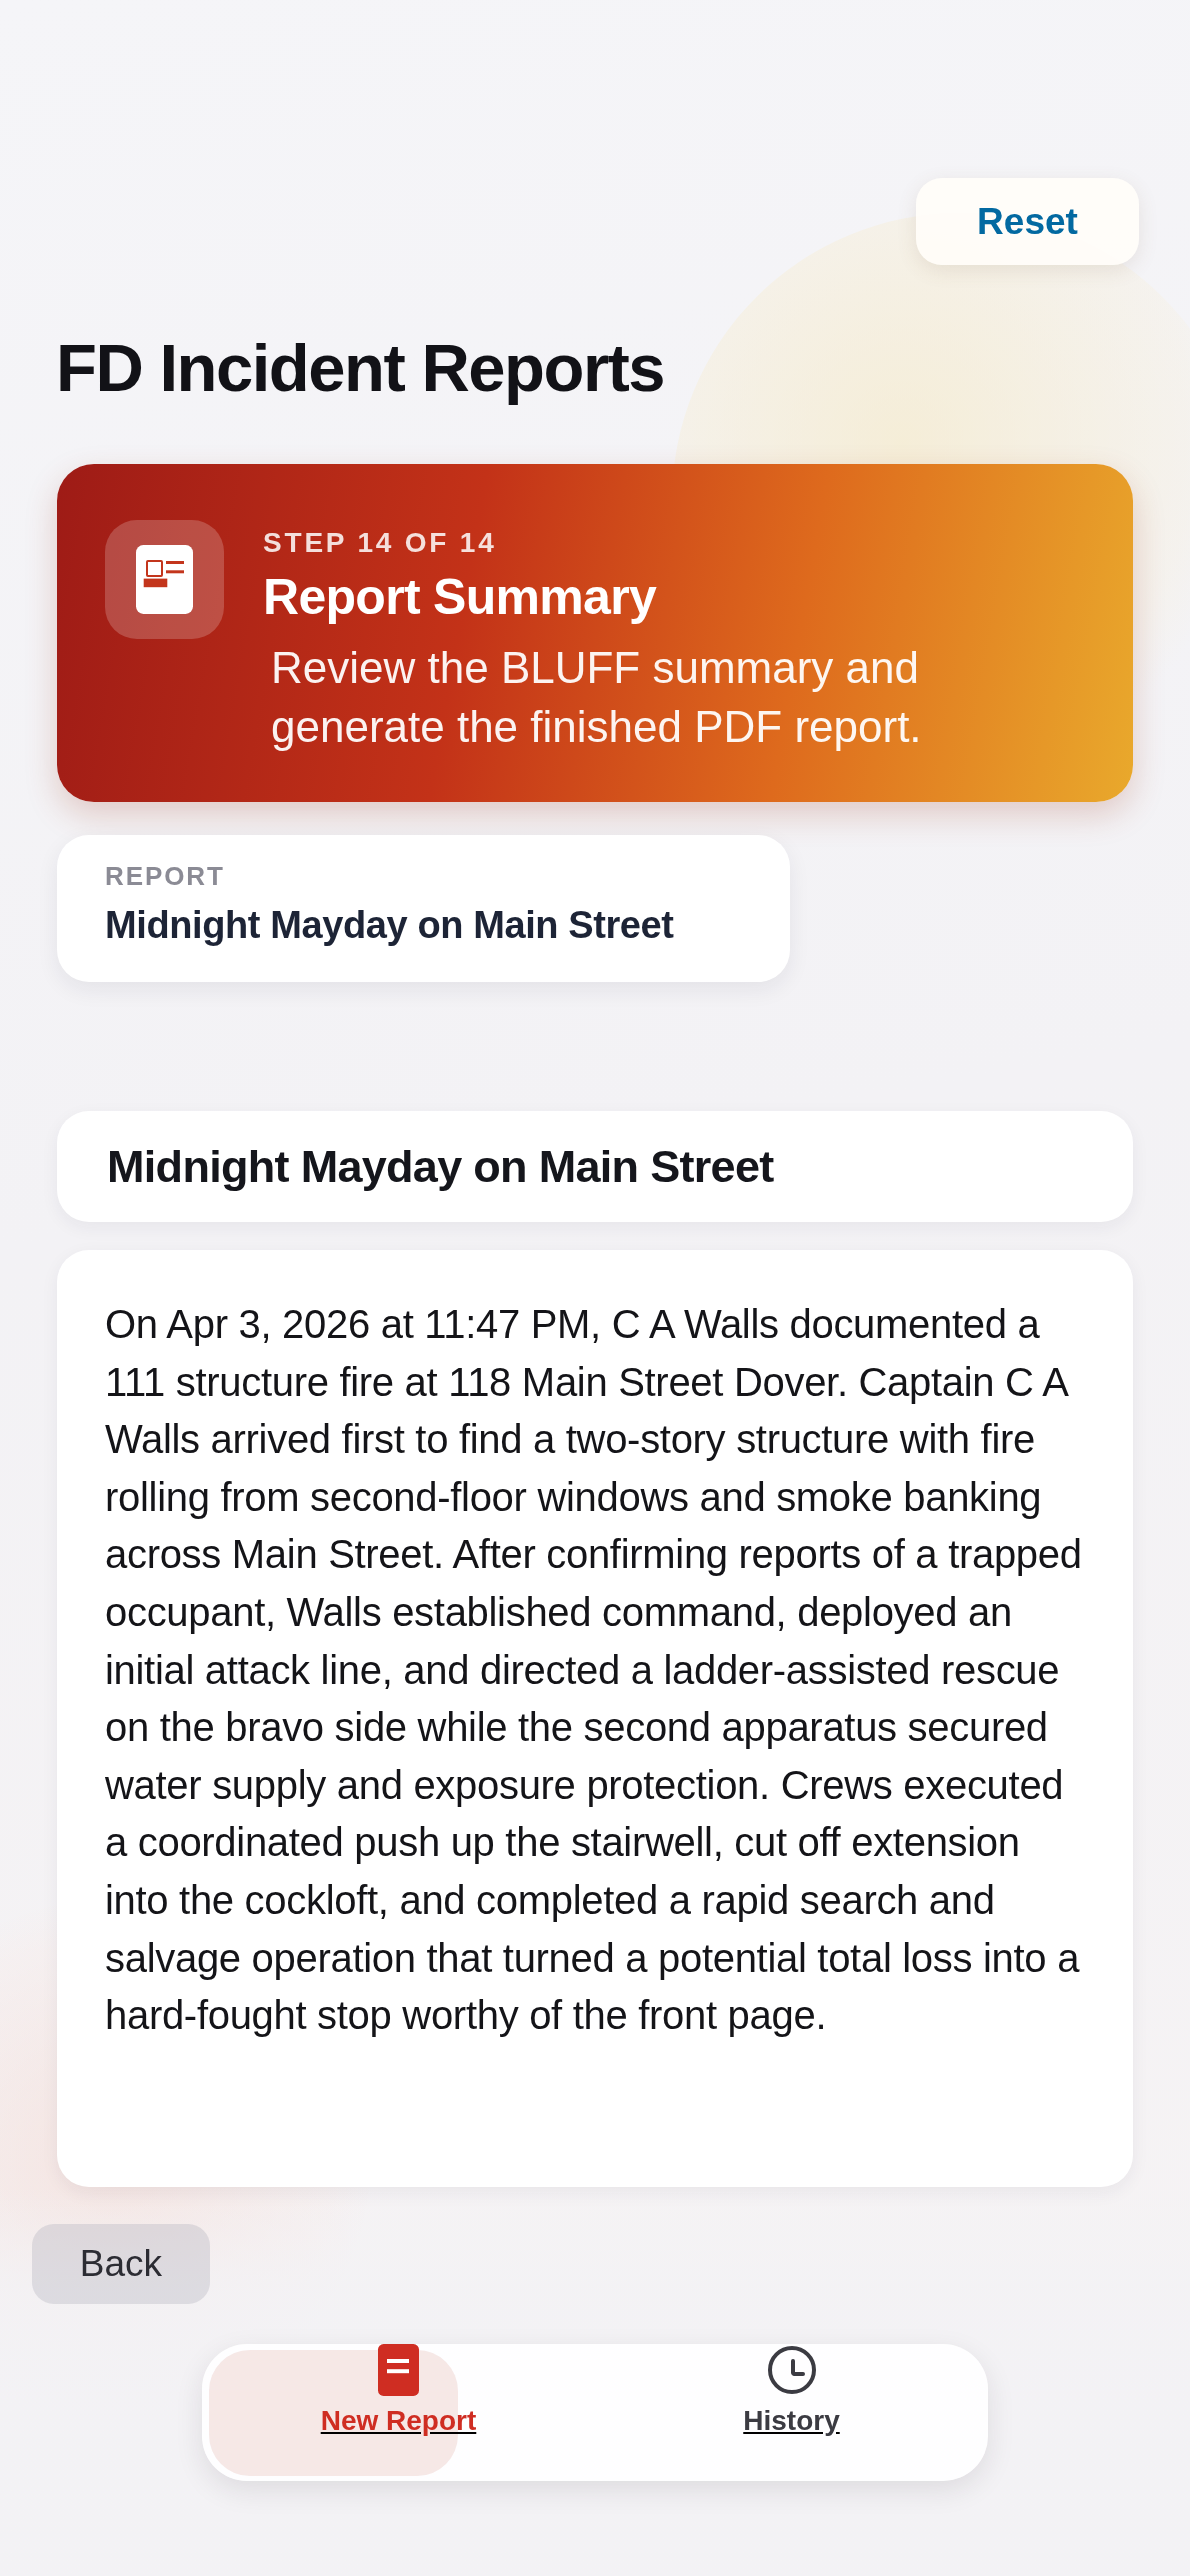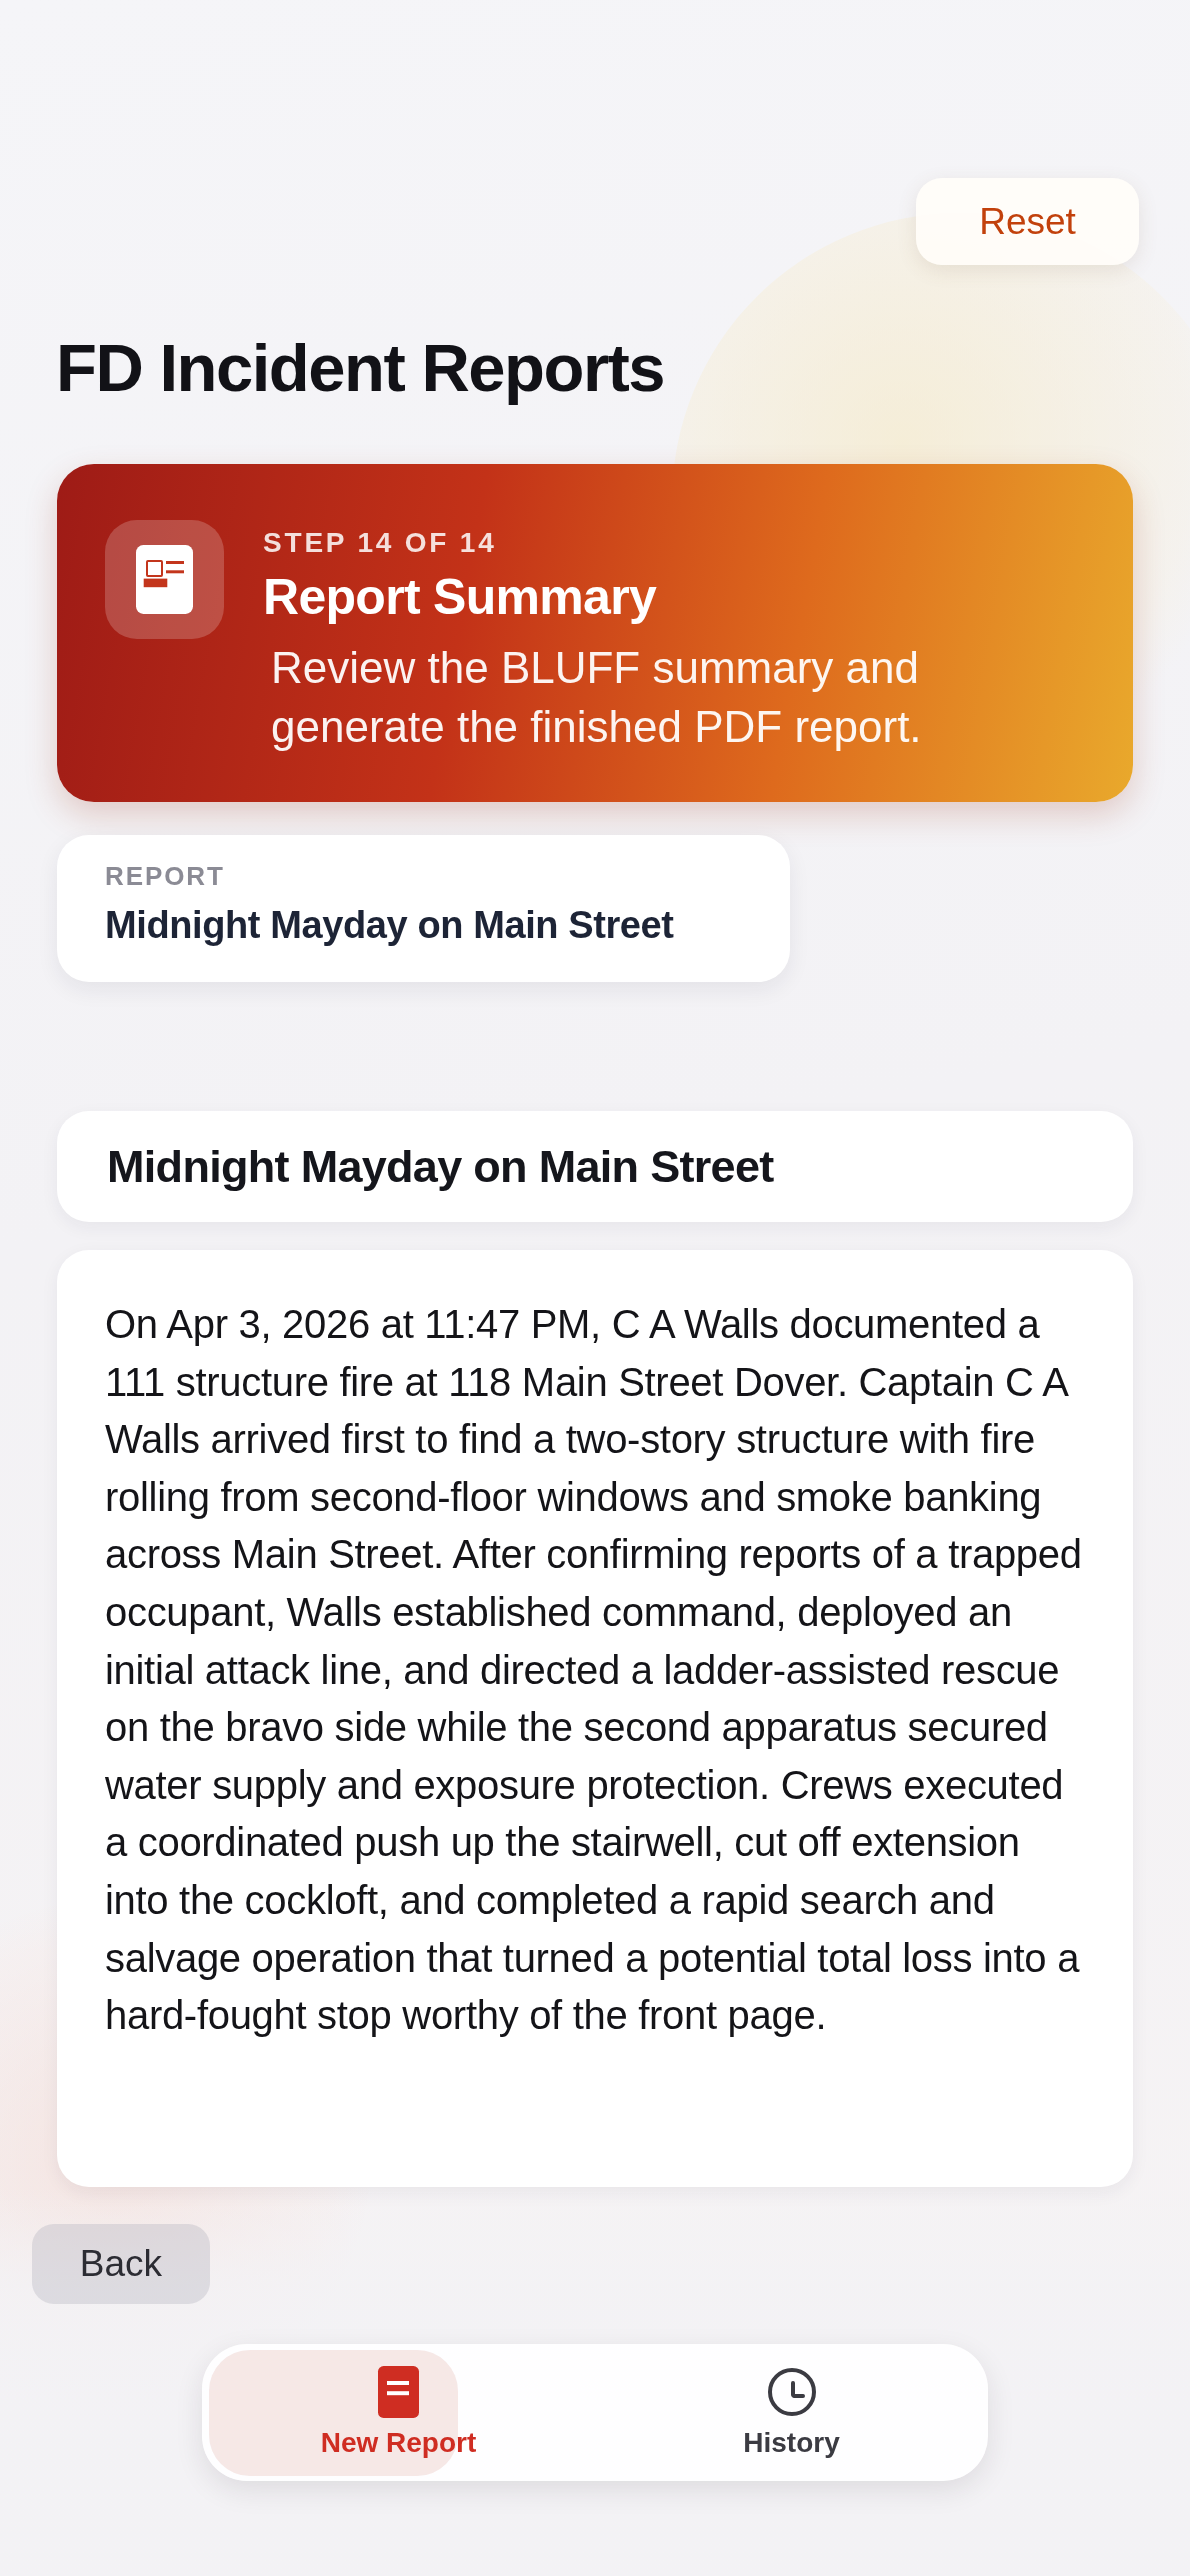--- a/index.html
+++ b/index.html
@@ -114,23 +114,23 @@
     height: 87px;
     border-radius: 26px;
     background: rgba(255,253,248,0.92);
     box-shadow: 0 5.6px 20.4px rgba(120,90,60,0.12);
     display: flex;
     align-items: center;
     justify-content: center;
     z-index: 20;
   }
   .reset-pill span {
-    color: #c2410c;
+    color: #0369a1;
     font-size: 37px;
-    font-weight: 400;
+    font-weight: 700;
   }
 
   
   .page-title {
     position: absolute;
     left: 56px;
     top: 329px;
     font-size: 67px;
     font-weight: 700;
     letter-spacing: -1.5px;
@@ -328,23 +328,23 @@
     display: flex;
     align-items: center;
     z-index: 20;
   }
   .tab {
     flex: 1;
     height: 137px;
     display: flex;
     flex-direction: column;
     align-items: center;
-    justify-content: center;
     gap: 9.3px;
     position: relative;
+    text-decoration: underline;
   }
   .tab-active-bg {
     position: absolute;
     left: 7.4px;
     top: 5.6px;
     width: 249px;
     height: 126px;
     border-radius: 41px;
     background: rgba(239,214,210,0.55);
     z-index: 0;

